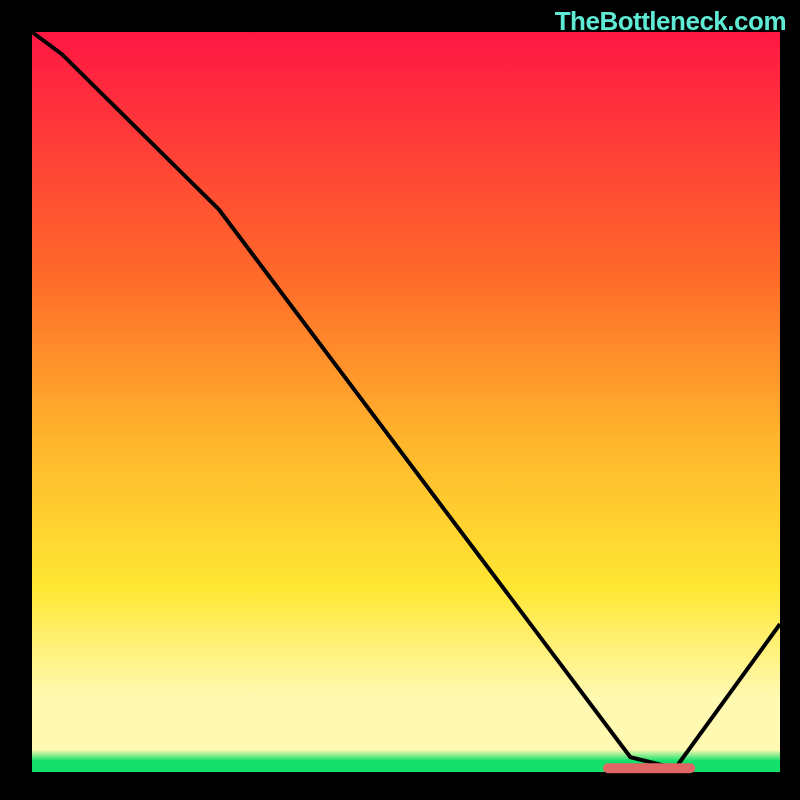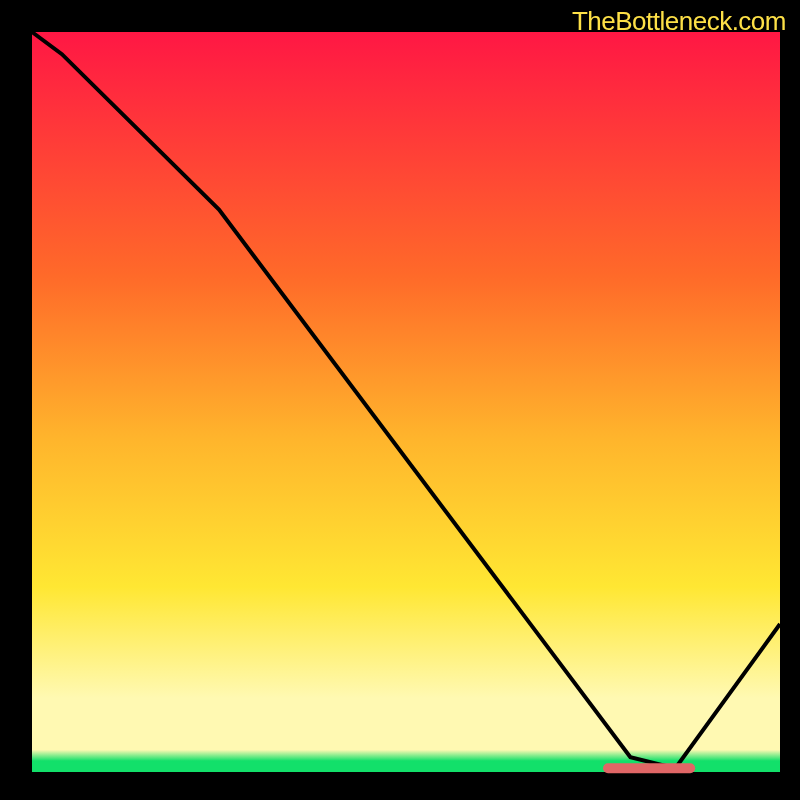--- a/index.html
+++ b/index.html
@@ -12,23 +12,23 @@
   }
   .wrap {
     position: relative;
     width: 800px;
     height: 800px;
   }
   .watermark {
     position: absolute;
     top: 6px;
     right: 14px;
-    color: #fde047;
+    color: #5eead4;
     font-size: 26px;
-    font-weight: 400;
+    font-weight: 700;
     letter-spacing: -0.5px;
   }
   svg { display: block; }
 </style>
 </head>
 <body>
 
 <div class="wrap">
 
   <div class="watermark">TheBottleneck.com</div>

